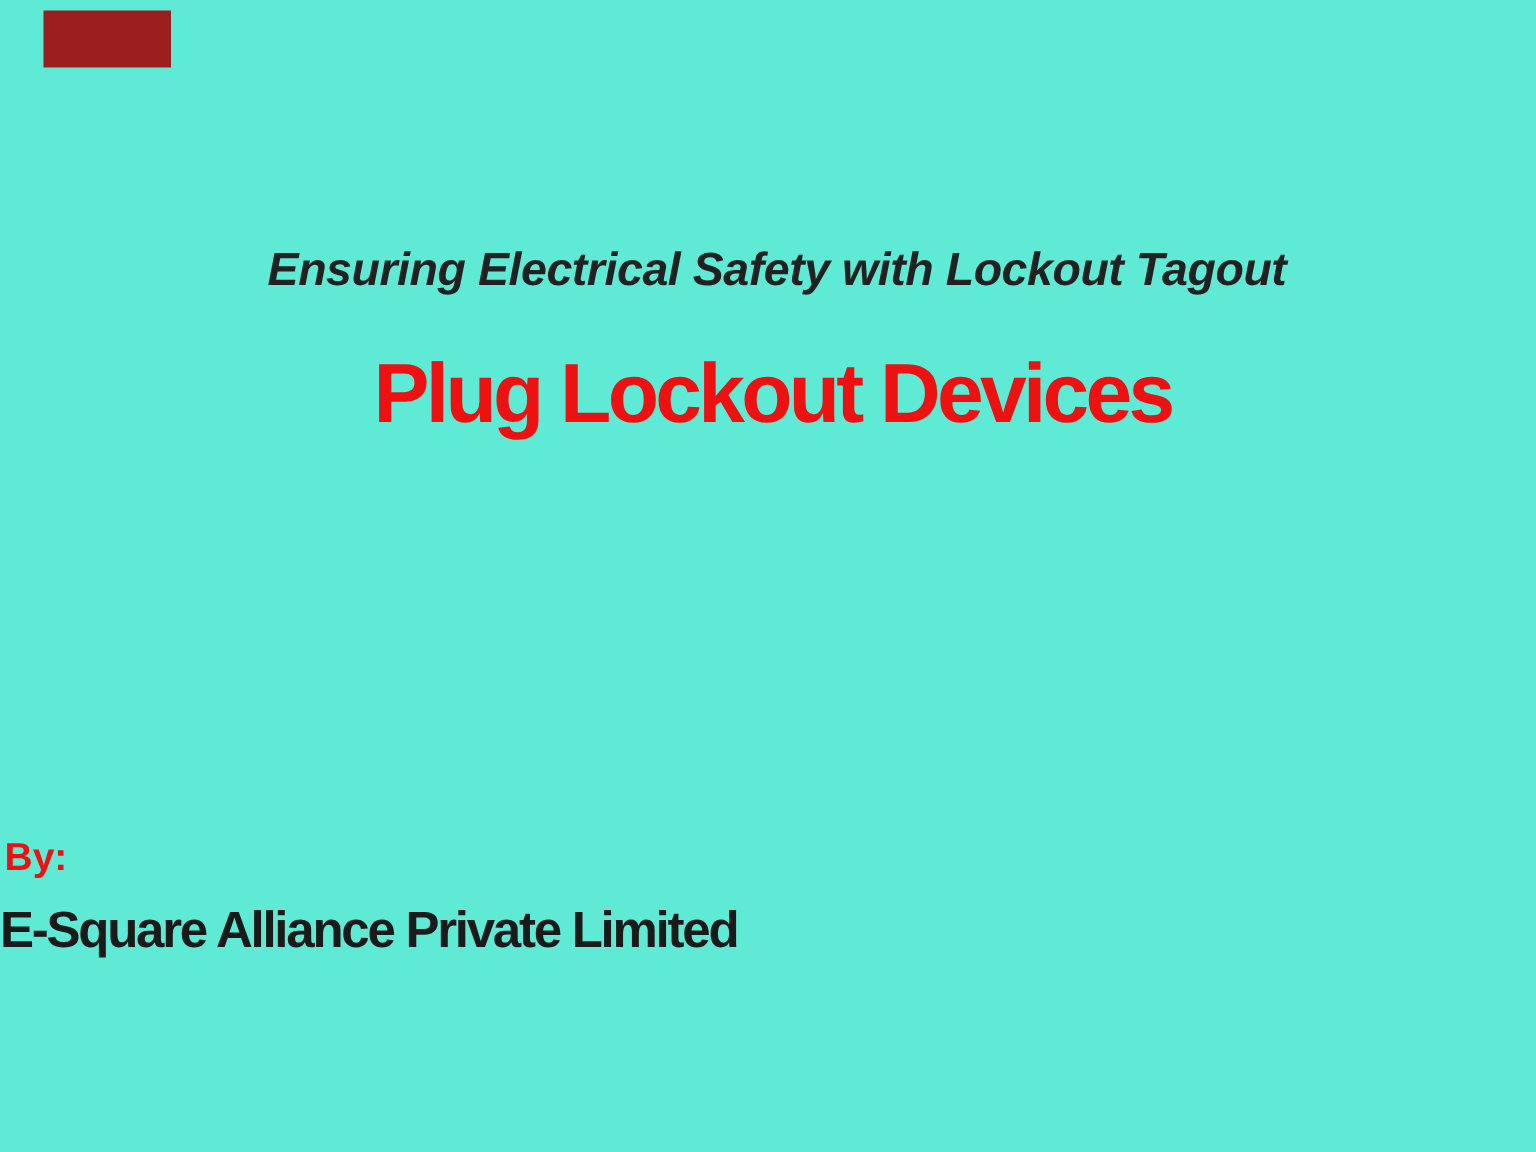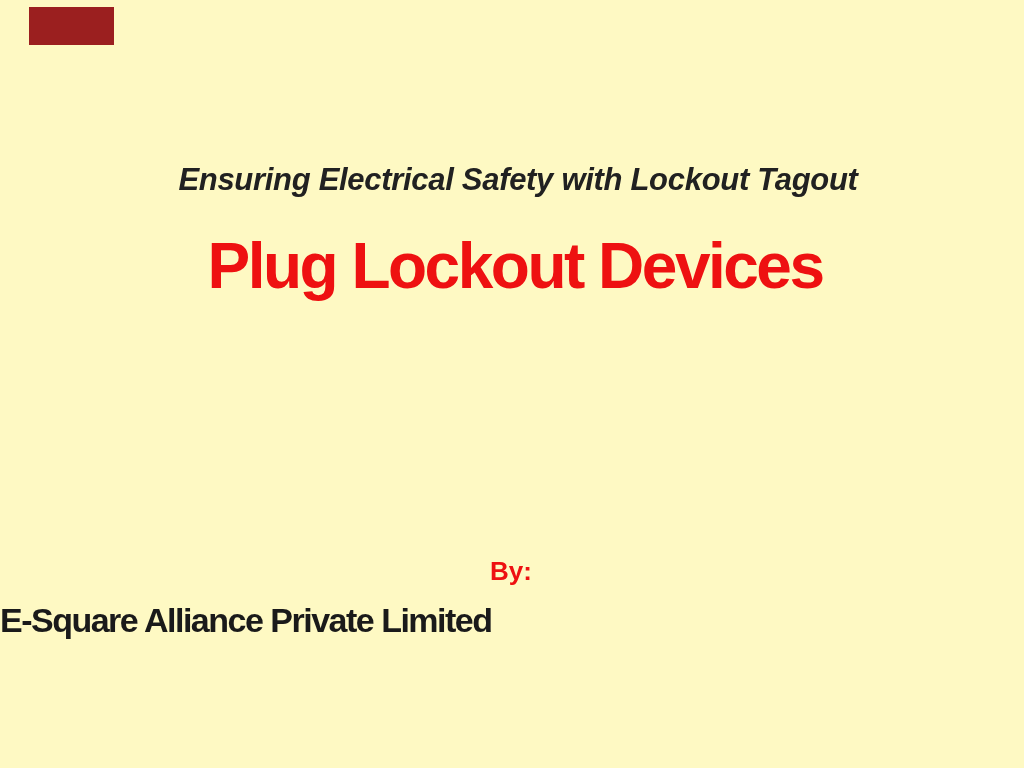--- a/index.html
+++ b/index.html
@@ -4,21 +4,21 @@
 <style>
   html, body {
     margin: 0;
     padding: 0;
     background: #ffffff;
   }
   .slide {
     position: relative;
     width: 1024px;
     height: 768px;
-    background: #fef9c3;
+    background: #5eead4;
     overflow: hidden;
     font-family: "Liberation Sans", sans-serif;
   }
   .corner-accent {
     position: absolute;
     left: 29px;
     top: 7px;
     width: 85px;
     height: 38px;
   }
@@ -34,32 +34,32 @@
     line-height: 1.2;
     letter-spacing: -0.3px;
     white-space: nowrap;
   }
   .main-title {
     position: absolute;
     left: 6px;
     right: 0;
     top: 228px;
     text-align: center;
-    font-size: 64px;
+    font-size: 56px;
     font-weight: bold;
     line-height: 1.2;
     letter-spacing: -2.5px;
     white-space: nowrap;
   }
   .byline {
     position: absolute;
-    left: 16px;
+    left: 3px;
     right: 18px;
     top: 556px;
-    text-align: center;
+    text-align: left;
     font-size: 26px;
     font-weight: bold;
     line-height: 1.2;
     white-space: nowrap;
   }
   .company {
     position: absolute;
     left: 0;
     right: 18px;
     top: 600px;

